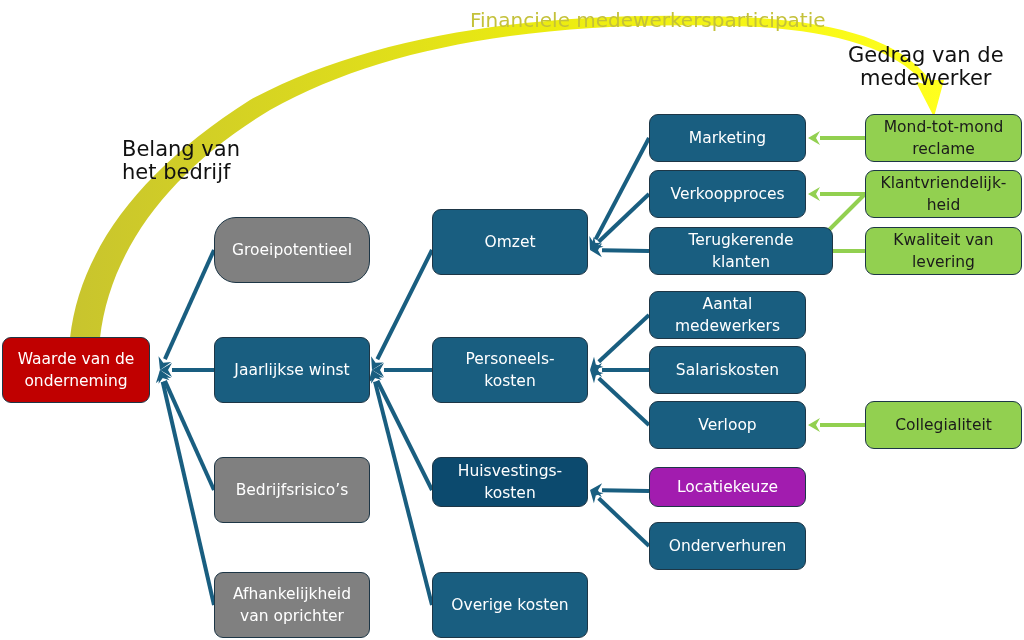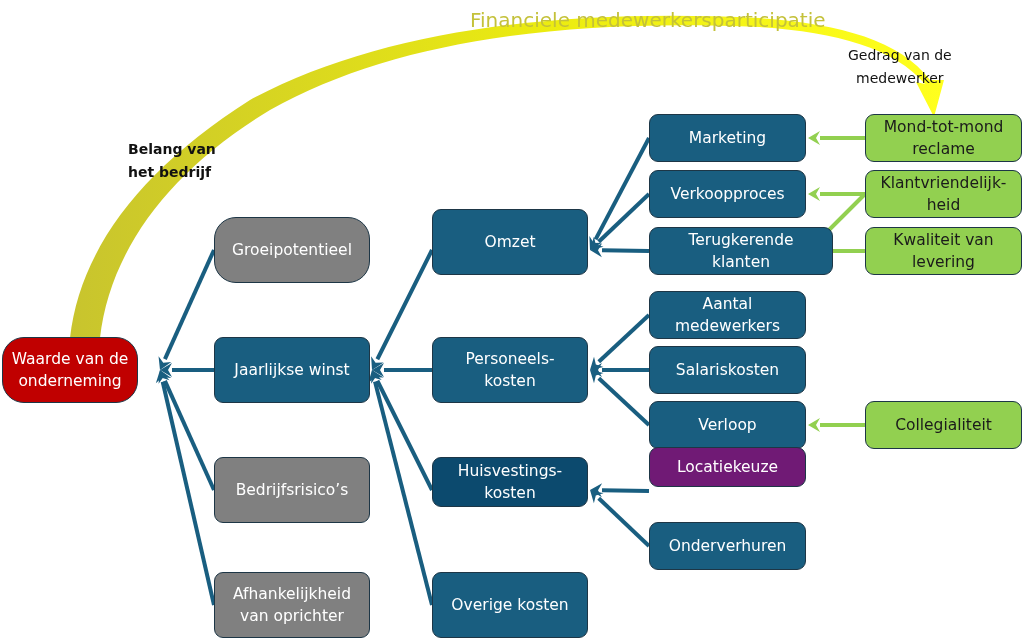--- a/index.html
+++ b/index.html
@@ -6,21 +6,21 @@
   body { width: 1024px; height: 640px; position: relative; overflow: hidden;
          font-family: "DejaVu Sans", "Liberation Sans", sans-serif; }
   #canvas { position: absolute; left: 0; top: 0; width: 1024px; height: 640px; }
   .node { position: absolute; box-sizing: border-box; border-radius: 9px;
           border: 1.5px solid #1d3646; display: flex; align-items: center; justify-content: center;
           text-align: center; font-size: 15.5px; line-height: 22px; color: #ffffff; white-space: pre-line; }
   .node.red { background: #c00000; }
   .node.blue { background: #195e80; }
   .node.gray { background: #808080; }
   .node.green { background: #92d050; color: #1b1b1b; }
-  .label { position: absolute; font-size: 14px; line-height: 23px; color: #111111; white-space: pre-line; }
+  .label { position: absolute; font-size: 21px; line-height: 23px; color: #111111; white-space: pre-line; }
   .label.center { text-align: center; }
   .arc-label { position: absolute; font-size: 20px; color: #c4c13a; white-space: nowrap; }
 </style>
 </head>
 <body>
 
 <svg id="canvas" viewBox="0 0 1024 640" xmlns="http://www.w3.org/2000/svg">
   <defs>
     <linearGradient id="arcGrad" x1="0" y1="0" x2="1" y2="0">
       <stop offset="0" id="arc-stop-a" stop-color="#c8c42e"></stop>
@@ -112,26 +112,26 @@
         <polygon points="808,251 820,244 816,251 820,258" fill="#92d050"></polygon>
       </g>
       <g>
         <line x1="865" y1="425" x2="820" y2="425" stroke="#92d050" stroke-width="4"></line>
         <polygon points="808,425 820,418 816,425 820,432" fill="#92d050"></polygon>
       </g>
     </g>
 </svg>
 
 <div class="arc-label" style="left: 470px; top: 8px; color: rgb(196, 193, 58);">Financiele medewerkersparticipatie</div>
-<div class="label" style="left:128px;top:138px;font-weight:bold;">Belang van
+<div class="label" style="left:122px;top:138px;">Belang van
 het bedrijf</div>
 <div class="label center" style="left:848px;top:44px;">Gedrag van de
 medewerker</div>
 
-<div class="node red" style="left: 2px; top: 337px; width: 136px; height: 66px; background: rgb(192, 0, 0); border-radius: 22px;">Waarde van de
+<div class="node red" style="left: 2px; top: 337px; width: 148px; height: 66px; background: rgb(192, 0, 0);">Waarde van de
 onderneming</div>
 
 <div class="node gray" style="left: 214px; top: 217px; width: 156px; height: 66px; background: rgb(128, 128, 128); border-radius: 22px;">Groeipotentieel</div>
 <div class="node blue" style="left: 214px; top: 337px; width: 156px; height: 66px; background: rgb(25, 94, 128);">Jaarlijkse winst</div>
 <div class="node gray" style="left: 214px; top: 457px; width: 156px; height: 66px; background: rgb(128, 128, 128);">Bedrijfsrisico’s</div>
 <div class="node gray" style="left: 214px; top: 572px; width: 156px; height: 66px; background: rgb(128, 128, 128);">Afhankelijkheid
 van oprichter</div>
 
 <div class="node blue" style="left: 432px; top: 209px; width: 156px; height: 66px; background: rgb(25, 94, 128);">Omzet</div>
 <div class="node blue" style="left: 432px; top: 337px; width: 156px; height: 66px; background: rgb(25, 94, 128);">Personeels-
@@ -141,21 +141,21 @@
 <div class="node blue" style="left: 432px; top: 572px; width: 156px; height: 66px; background: rgb(25, 94, 128);">Overige kosten</div>
 
 <div class="node blue" style="left: 649px; top: 114px; width: 157px; height: 48px; background: rgb(25, 94, 128);">Marketing</div>
 <div class="node blue" style="left: 649px; top: 170px; width: 157px; height: 48px; background: rgb(25, 94, 128);">Verkoopproces</div>
 <div class="node blue" style="left: 649px; top: 227px; width: 184px; height: 48px; background: rgb(25, 94, 128);">Terugkerende
 klanten</div>
 <div class="node blue" style="left: 649px; top: 291px; width: 157px; height: 48px; background: rgb(25, 94, 128);">Aantal
 medewerkers</div>
 <div class="node blue" style="left: 649px; top: 346px; width: 157px; height: 48px; background: rgb(25, 94, 128);">Salariskosten</div>
 <div class="node blue" style="left: 649px; top: 401px; width: 157px; height: 48px; background: rgb(25, 94, 128);">Verloop</div>
-<div class="node blue" style="left: 649px; top: 447px; width: 157px; height: 40px; background: #701a75;">Locatiekeuze</div>
+<div class="node blue" style="left: 649px; top: 467px; width: 157px; height: 40px; background: #a21caf;">Locatiekeuze</div>
 <div class="node blue" style="left: 649px; top: 522px; width: 157px; height: 48px; background: rgb(25, 94, 128);">Onderverhuren</div>
 
 <div class="node green" style="left: 865px; top: 114px; width: 157px; height: 48px; background: rgb(146, 208, 80);">Mond-tot-mond
 reclame</div>
 <div class="node green" style="left: 865px; top: 170px; width: 157px; height: 48px; background: rgb(146, 208, 80);">Klantvriendelijk-
 heid</div>
 <div class="node green" style="left: 865px; top: 227px; width: 157px; height: 48px; background: rgb(146, 208, 80);">Kwaliteit van
 levering</div>
 <div class="node green" style="left: 865px; top: 401px; width: 157px; height: 48px; background: rgb(146, 208, 80);">Collegialiteit</div>
 

